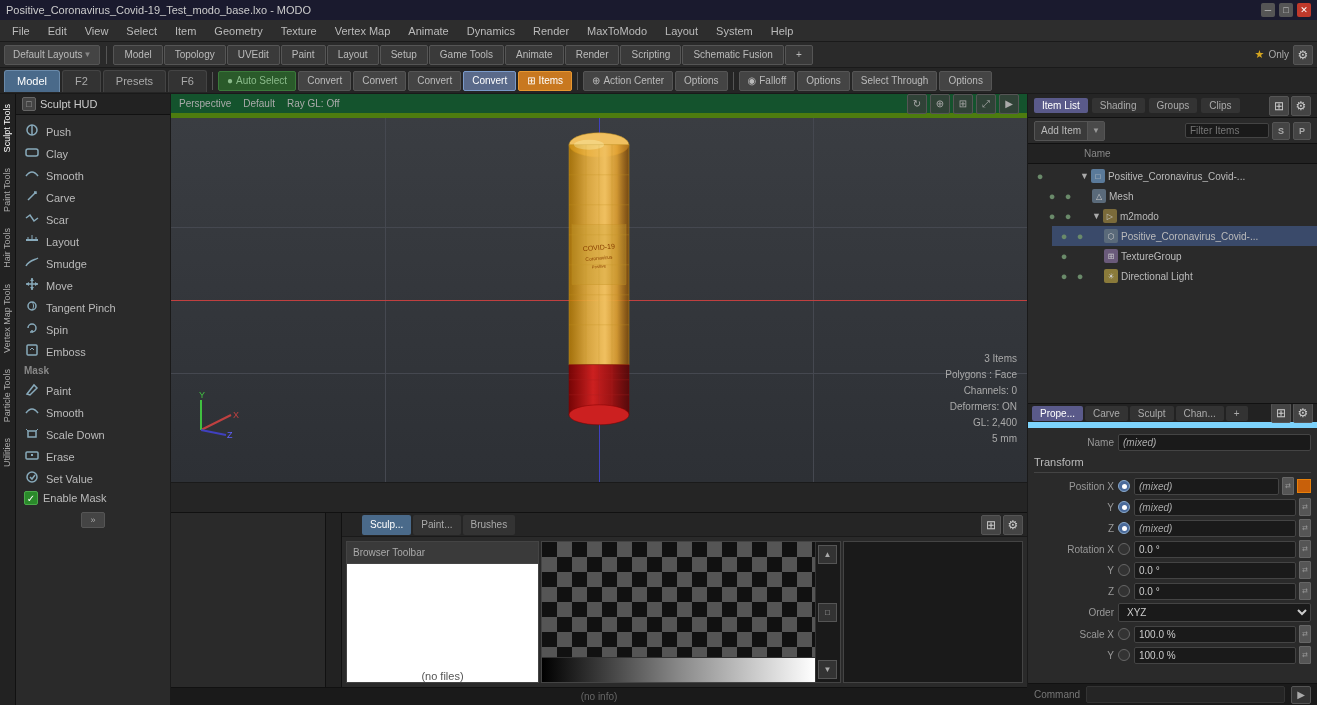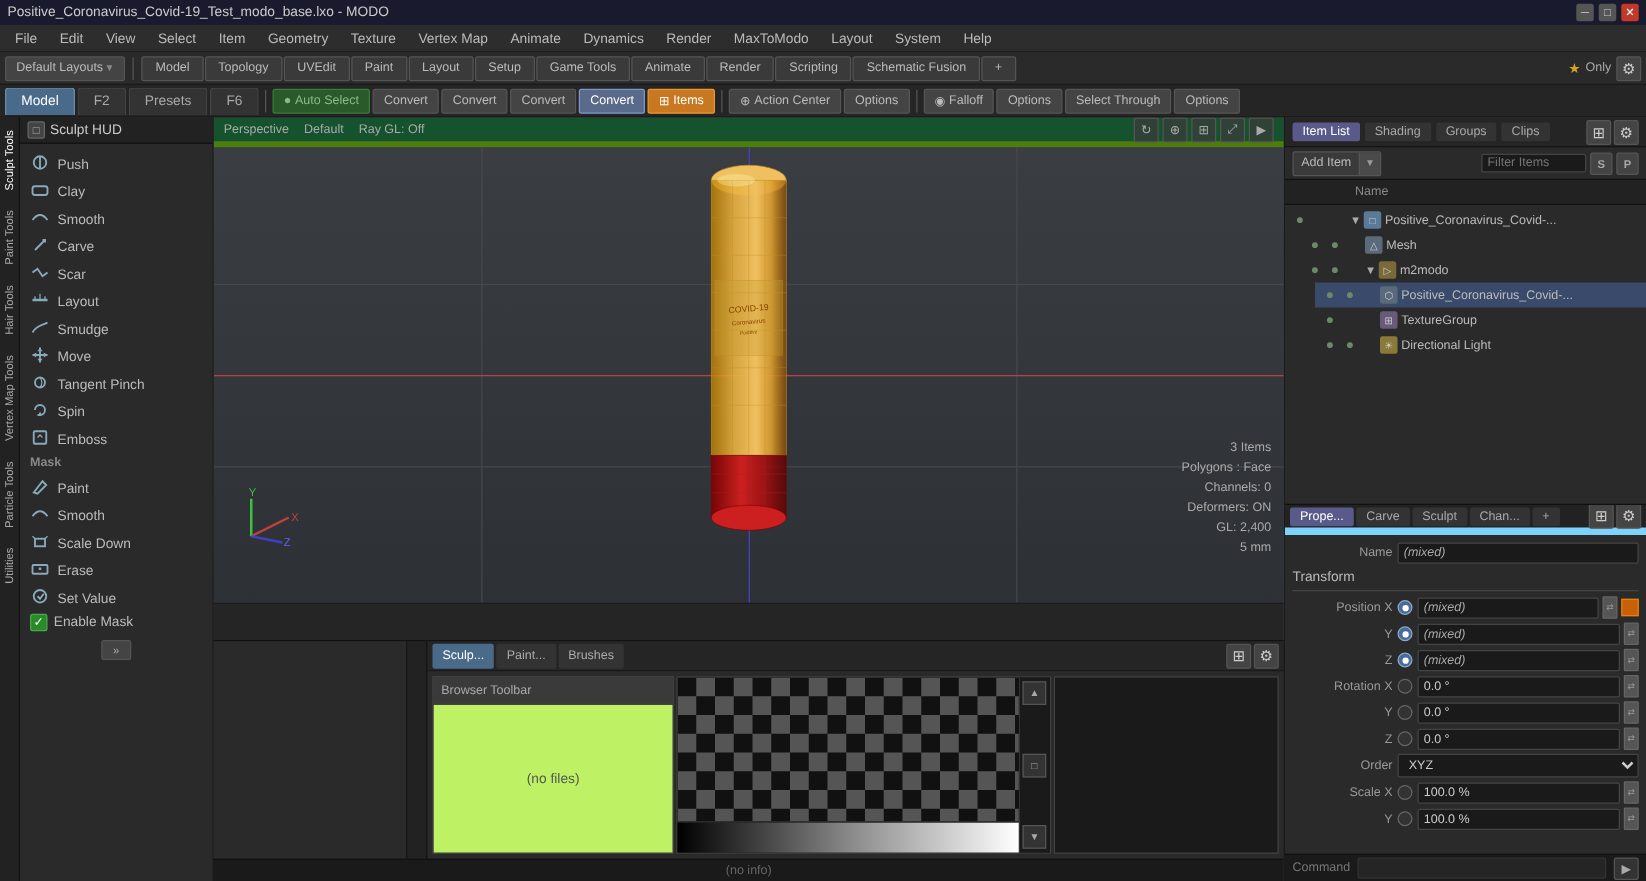--- a/index.html
+++ b/index.html
@@ -66,21 +66,21 @@
     
     
     #viewport-info { position: absolute; bottom: 35px; right: 10px; text-align: right; font-size: 10px; color: #aaa; line-height: 1.6; }
 
     
     #bottom-panel { height: 175px; display: flex; background: #222; border-top: 1px solid #111; }
     #bottom-left { width: 155px; background: #2a2a2a; border-right: 1px solid #111; display: flex; flex-direction: column; }
     #bottom-main { flex: 1; display: flex; flex-direction: column; }
     #bottom-tabs-row { height: 24px; background: #252525; display: flex; align-items: center; padding: 0 4px; gap: 2px; border-bottom: 1px solid #1a1a1a; }
     .bottom-tab { height: 20px; padding: 0 8px; background: #333; border-radius: 2px; color: #aaa; font-size: 10px; cursor: pointer; display: flex; align-items: center; }
-    .bottom-tab.active { background: #4a6a8a; color: #fff; }
+    .bottom-tab.active { background: #4a6a8a; color: #fff; margin-left: 16px; }
     #bottom-content { flex: 1; display: flex; gap: 2px; padding: 4px; background: #2a2a2a; }
     .browser-section { flex: 1; background: #333; border: 1px solid #444; display: flex; flex-direction: column; }
     .browser-toolbar { height: 22px; background: #3a3a3a; border-bottom: 1px solid #444; display: flex; align-items: center; padding: 0 6px; font-size: 10px; color: #aaa; }
     .browser-content { flex: 1; display: flex; align-items: center; justify-content: center; color: #666; font-size: 11px; background: #888; }
     .texture-preview { width: 300px; background: #111; border: 1px solid #444; display: flex; flex-direction: column; }
     .texture-view { flex: 1; position: relative; }
     .checker-pattern { width: 100%; height: 100%; background: repeating-conic-gradient(#555 0% 25%, #111 0% 50%) 0 0 / 30px 30px; }
     .texture-strip { height: 25px; background: linear-gradient(90deg, #000, #888, #fff); border-top: 1px solid #333; }
     .texture-side { width: 25px; background: #1a1a1a; border-left: 1px solid #333; display: flex; flex-direction: column; justify-content: space-between; padding: 3px 2px; }
     .texture-side-btn { width: 19px; height: 19px; background: #333; border: 1px solid #555; cursor: pointer; display: flex; align-items: center; justify-content: center; font-size: 8px; color: #aaa; }
@@ -556,21 +556,21 @@
             <div class="il-btn">⊞</div>
             <div class="il-btn">⚙</div>
           </div>
         </div>
 
         <div id="bottom-content">
 
           <div class="browser-section">
             <div class="browser-toolbar">Browser Toolbar</div>
             <div class="browser-content">
-              <div style="width:100%;height:100%;background:#bef264;display:flex;align-items:center;justify-content:center;">
+              <div style="width:100%;height:100%;background:#ffffff;display:flex;align-items:flex-end;justify-content:center;">
                 <span style="color:#555;font-size:11px;">(no files)</span>
               </div>
             </div>
           </div>
 
           <div class="texture-preview">
             <div style="display:flex;flex:1;">
               <div class="texture-view">
                 <div class="checker-pattern" style="height:115px;"></div>
                 <div class="texture-strip"></div>

